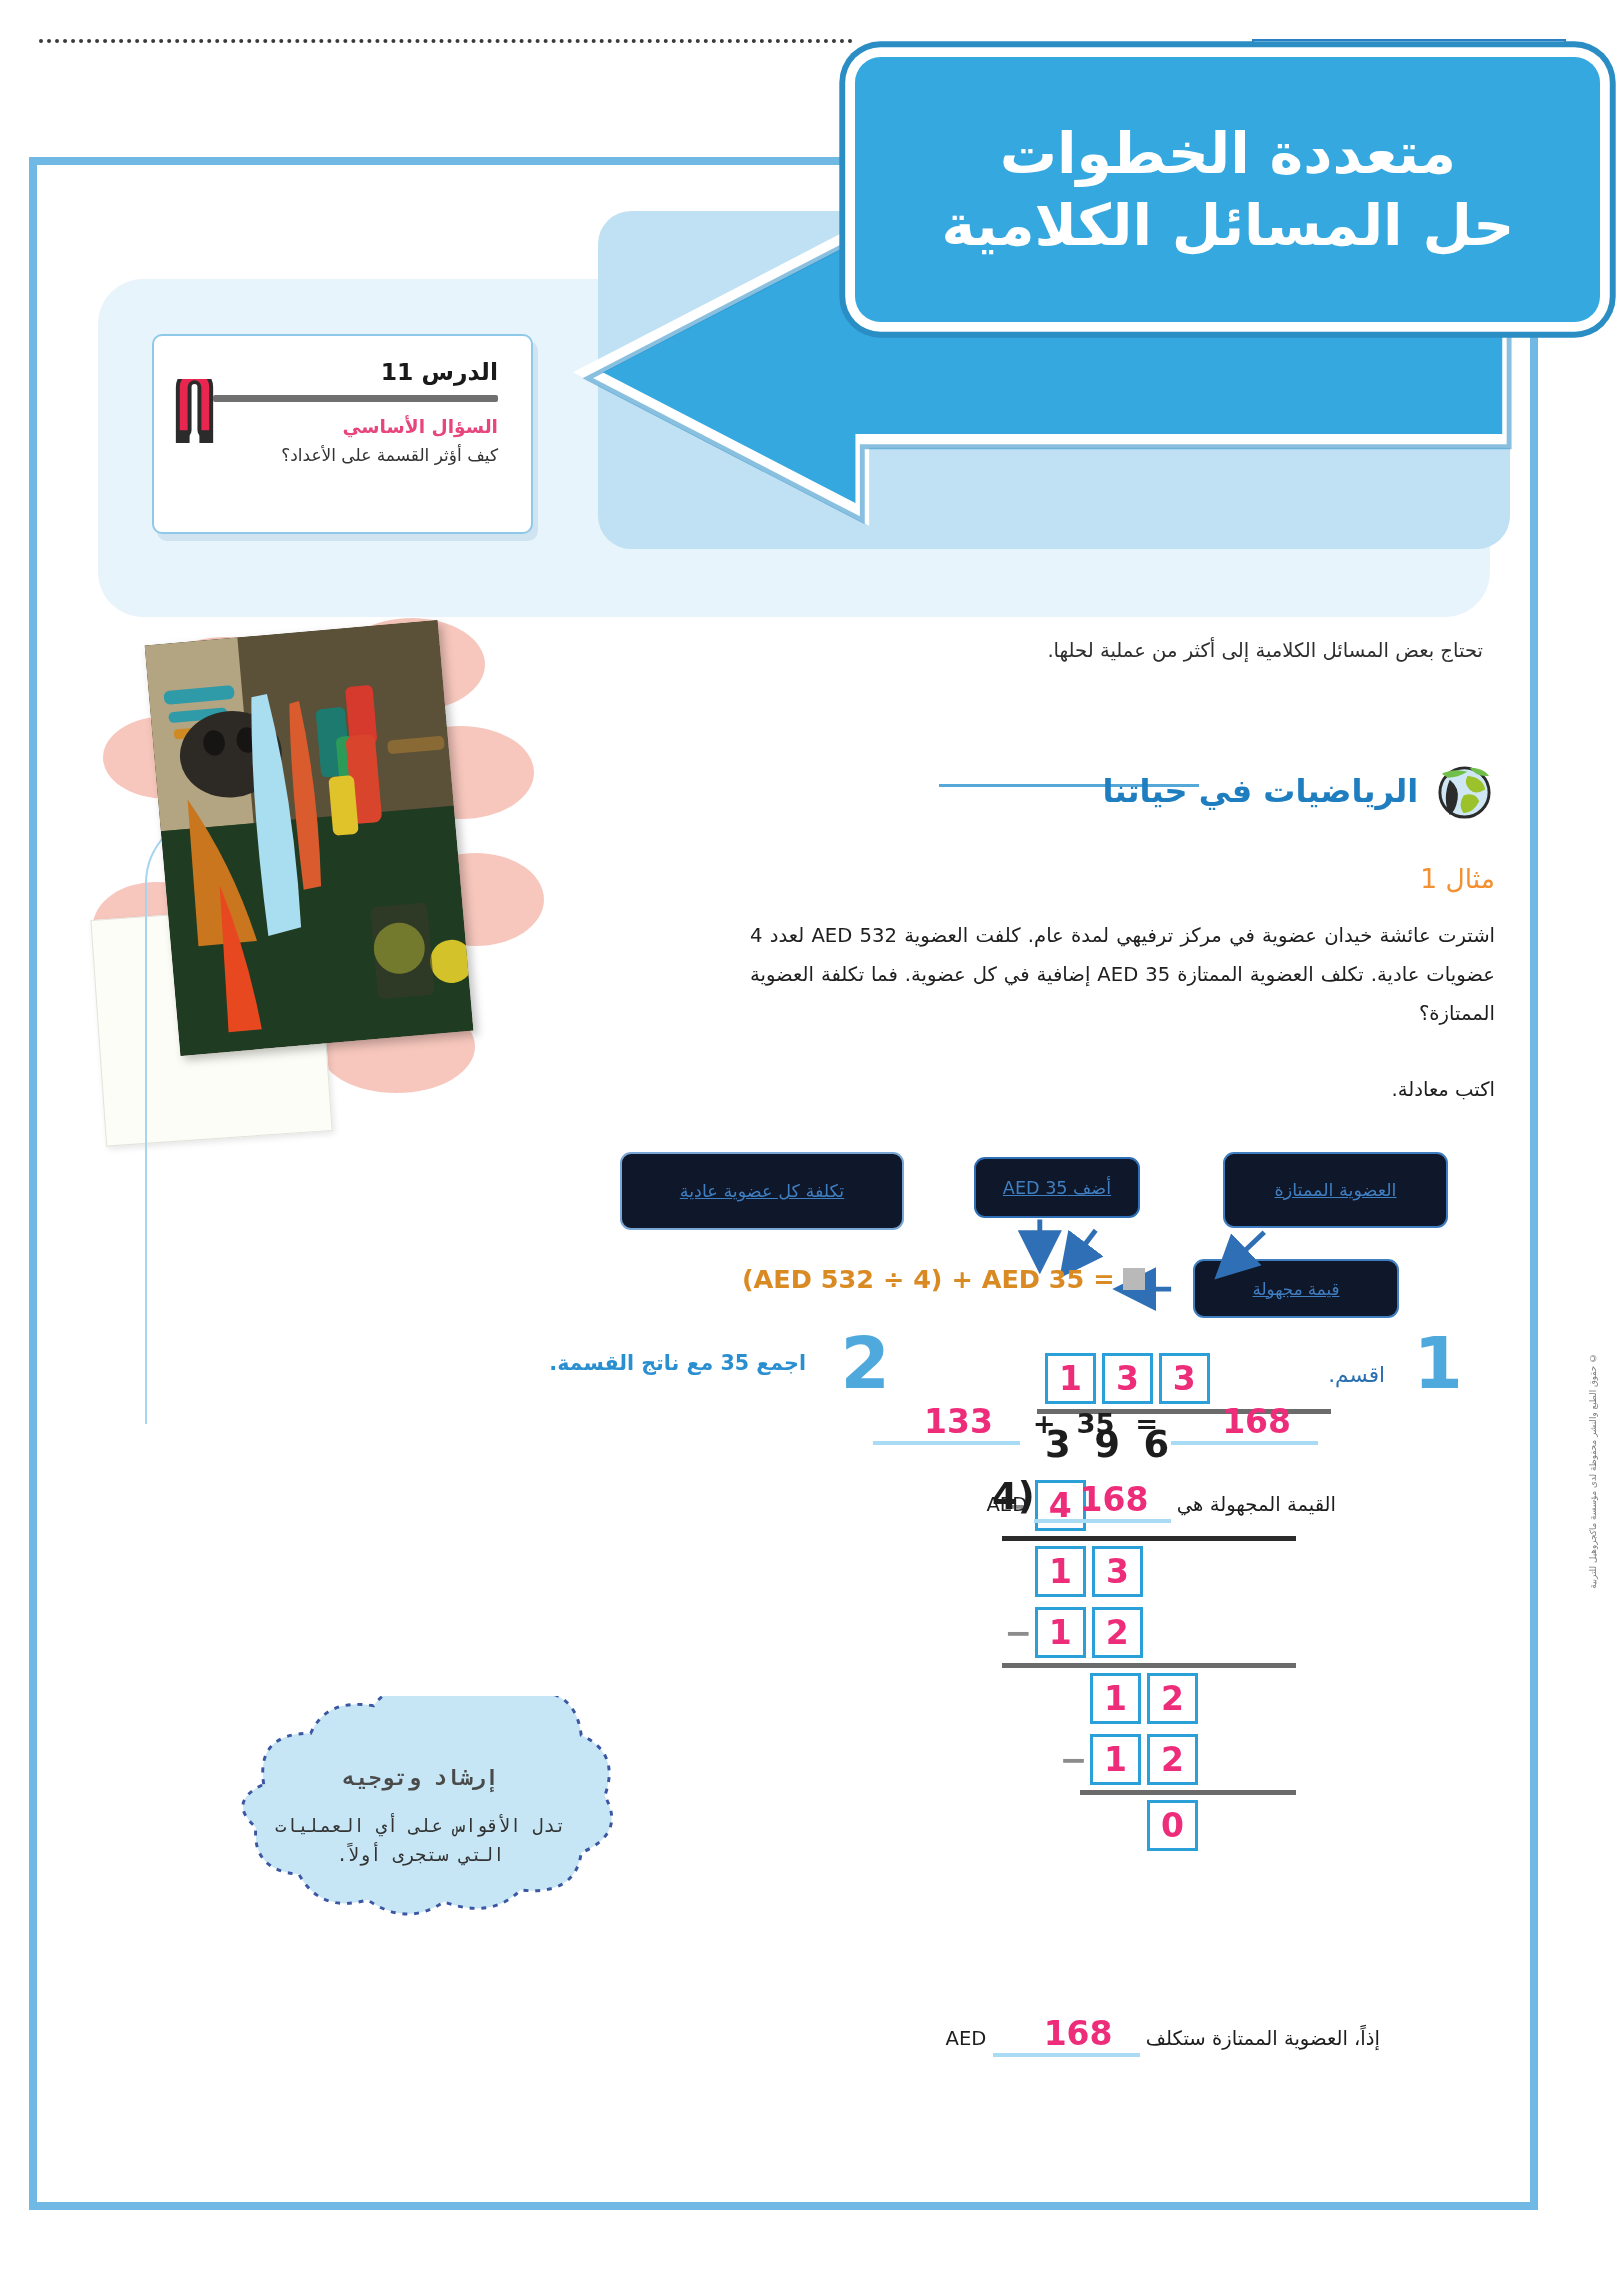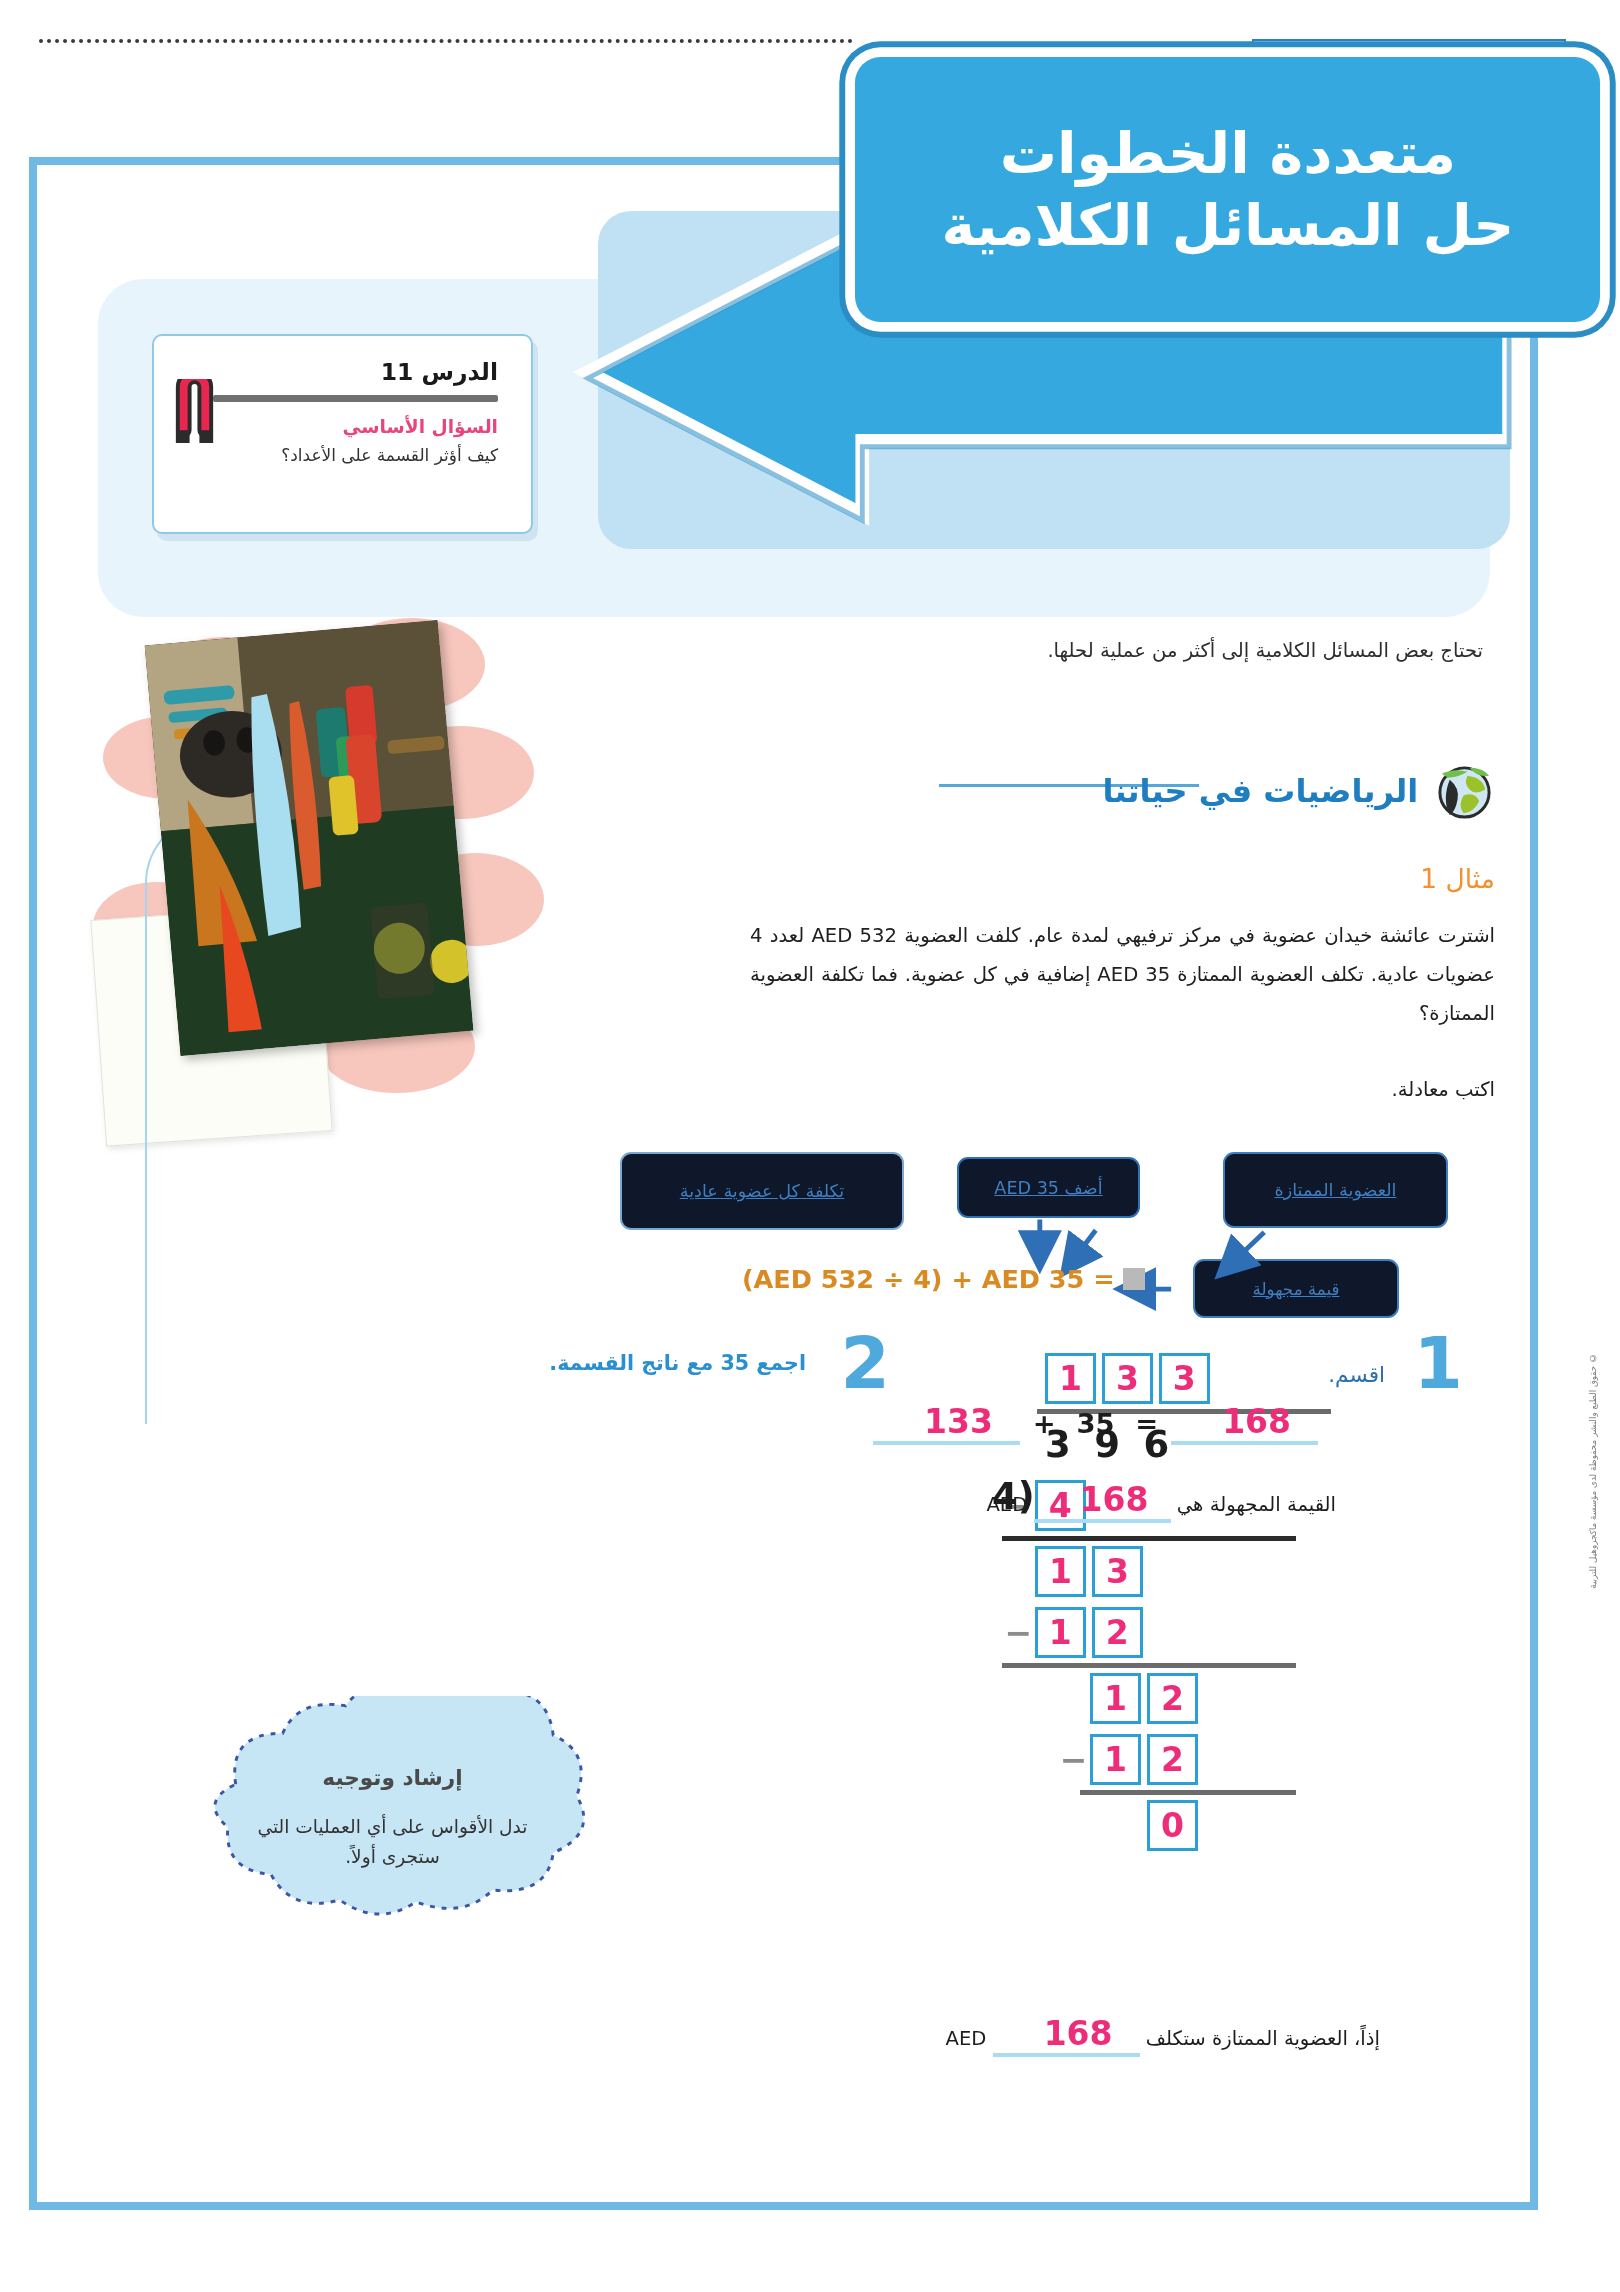--- a/index.html
+++ b/index.html
@@ -99,21 +99,21 @@
   }
   #write-eq { position:absolute; right:125px; top:1078px; font-size:19.6px; color:#202020; }
 
   
   .callout {
     position:absolute; background:#0f172a; border:2.9px solid #3f7fc1;
     border-radius:11px; display:flex; align-items:center; justify-content:center;
     color:#3f7fc1; font-size:17.6px; text-align:center; padding:0 15.7px; box-sizing:border-box;text-decoration:underline;
   }
   #cb-prem  { right:172px; top:1152px; width:225px; height:76px; }
-  #cb-add35 { right:480px; top:1157px; width:183px; height:61px; border-color:#2f6fb5; }
+  #cb-add35 { right:480px; top:1157px; width:166px; height:61px; border-color:#2f6fb5; }
   #cb-cost  { right:716px; top:1152px; width:284px; height:78px; border-color:#7aa7d6; }
   #cb-unk   { right:221px; top:1259px; width:206px; height:59px; border-color:#3f7fc1; font-size:16.7px; }
 
   #equation {
     position:absolute; right:446px; top:1264px; width:461px;
     direction:ltr; text-align:center; font-size:25.5px; font-weight:bold; color:#d98a22;
   }
   #equation .blk { display:inline-block; width:21.6px; height:21.6px; background:#b9b9b9; vertical-align:-2px; }
 
   
@@ -146,21 +146,21 @@
   .blankline { display:inline-block; border-bottom:4.9px solid #a9dcf4; min-width:147px; text-align:center; }
   .ans { color:#ee2d7a; font-size:33px; font-weight:bold;margin-left:24px; }
   #s2-eq .op { font-size:27.4px; font-weight:bold; color:#1d1d1d; padding:0 7.8px; }
   #s2-result {
     position:absolute; right:284px; top:1480px; width:470px;
     direction:rtl; font-size:19.6px; color:#1d1d1d;
   }
 
   
   #cloud {
-    position:absolute; right:1002px; top:1696px; width:451px; height:245px;
+    position:absolute; right:974px; top:1696px; width:451px; height:245px;font-family:Liberation Mono, monospace;
   }
   #cloud-text {
     position:absolute; inset:0; display:flex; flex-direction:column;
     align-items:center; justify-content:center; gap:21.6px; text-align:center;
     direction:rtl; color:#2a2a63; padding:0 59px; box-sizing:border-box;
   }
   #cloud-title { font-size:21.6px; font-weight:bold; color:#4a4a4a; }
   #cloud-body { font-size:18.6px; line-height:1.6; color:#333; }
 
   

